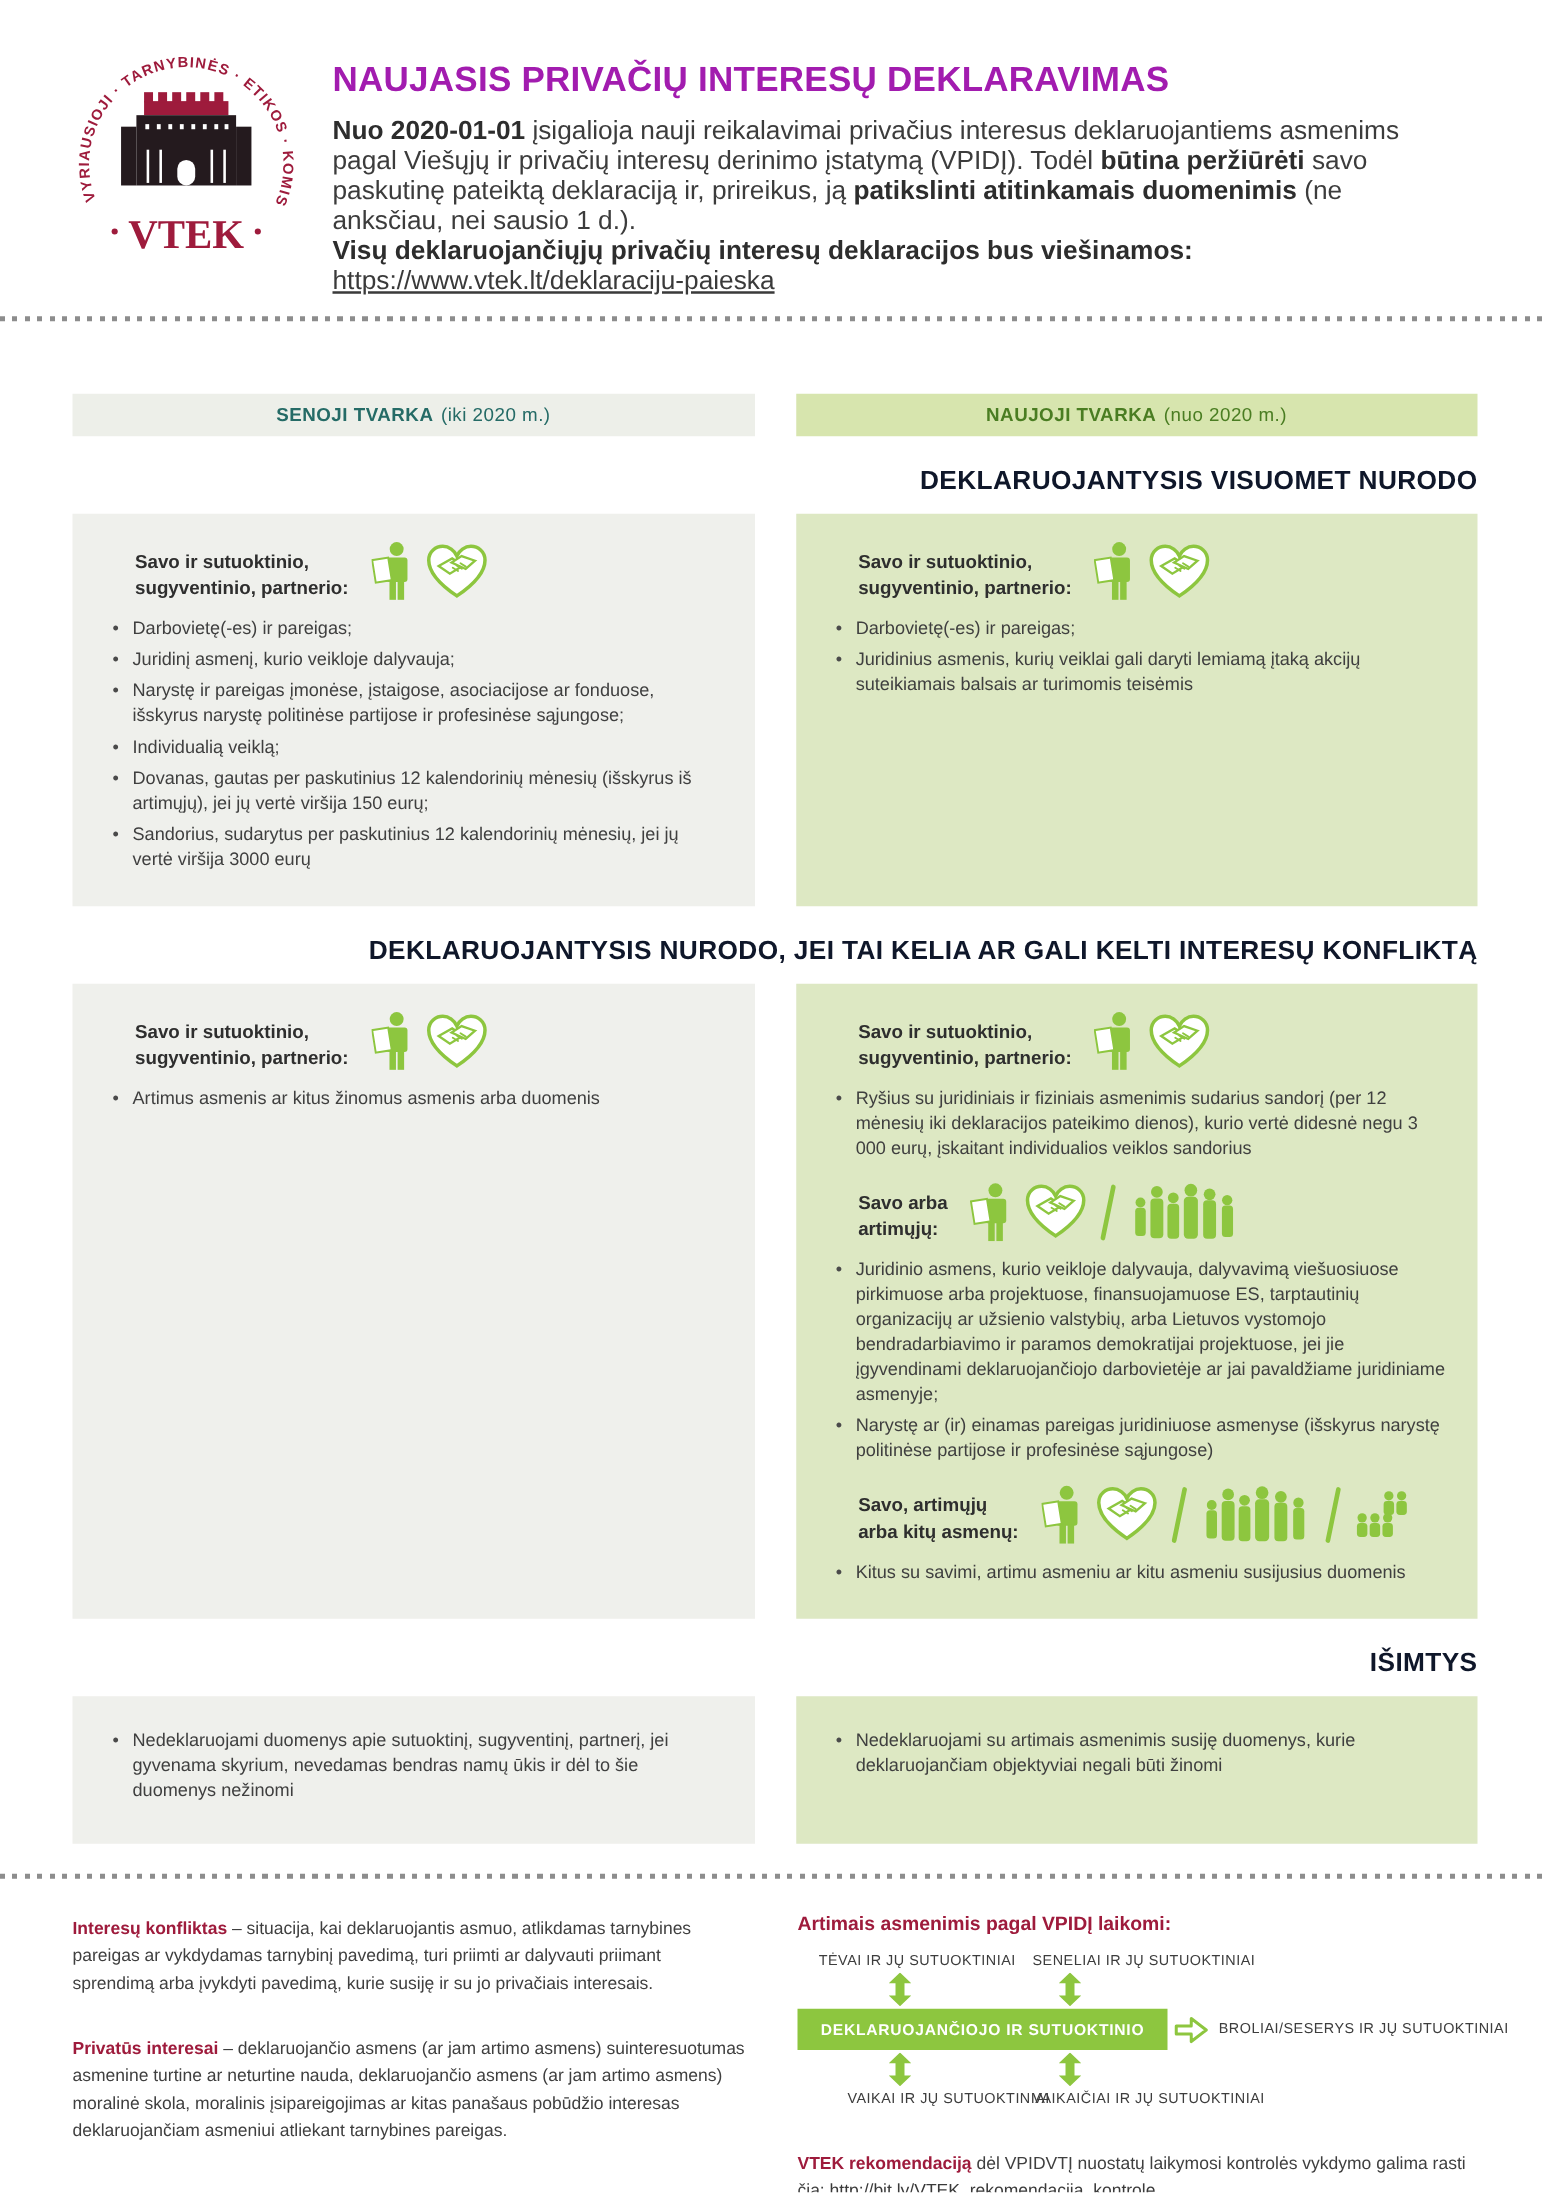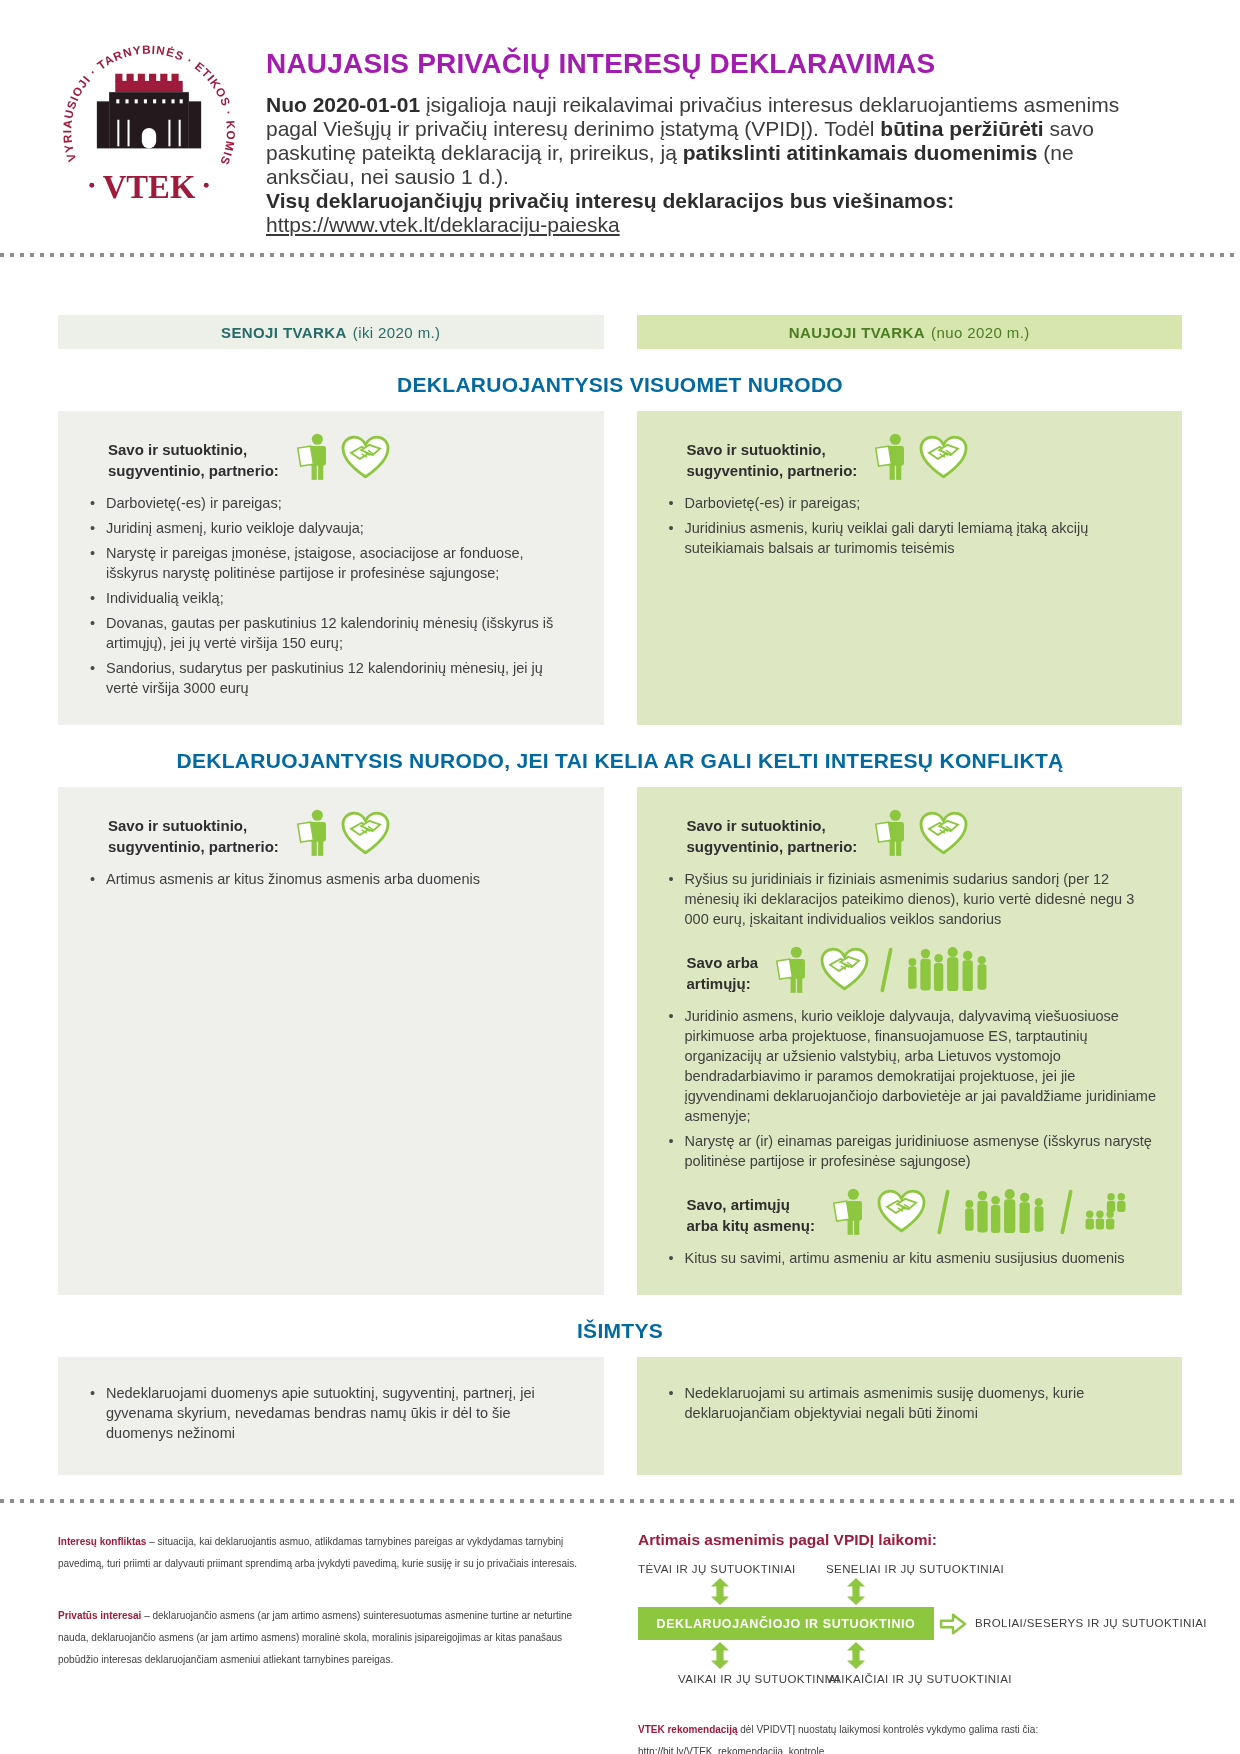--- a/index.html
+++ b/index.html
@@ -26,21 +26,21 @@
   
   .cols { display:flex; gap:33px; }
   .col { flex:1; min-width:0; }
 
   .colhdr { height:34px; display:flex; align-items:center; justify-content:center;
     font-size:15px; letter-spacing:0.4px; margin-top:58px; }
   .colhdr .bld { font-weight:bold; margin-right:6px; }
   .colhdr.old { background:#EDEFE9; color:#256B66; }
   .colhdr.new { background:#D7E5AE; color:#4A7D22;align-items:center; }
 
-  .sect-title { text-align:center; color:#0369a1; font-weight:bold; font-size:21px;
+  .sect-title { text-align:right; color:#0f172a; font-weight:bold; font-size:21px;
     letter-spacing:0.3px; margin-top:24px; margin-bottom:14px; }
 
   .box { padding:22px 26px 22px 26px; font-size:14.5px; line-height:20px; }
   .box.old { background:#EFF0EC; }
   .box.new { background:#DDE8C3; }
   .boxes1 .box { min-height:286px; }
   .boxes3 .box { min-height:118px; padding-top:26px; }
 
   .boxhead { display:flex; align-items:flex-end; gap:18px; padding-left:24px; margin-bottom:12px; }
   .boxhead .ht { font-weight:bold; font-size:15px; line-height:21px; color:#2e2e2e; white-space:pre-line; }
@@ -57,21 +57,21 @@
   .ic-crowd  { width:90px; height:49px; }
   .ic-sg     { width:45px; height:39px; }
   .ic-slash  { width:13px; height:46px; }
   .ic-ud     { width:20px; height:27px; }
   .ic-ra     { width:28px; height:24px; }
 
   
   .footer { display:flex; gap:42px; margin-top:28px; }
   .fcol-l { flex:0 0 538px; }
   .fcol-r { flex:1; min-width:0; }
-  .footer p { font-size:10px; line-height:22px; }
+  .footer p { font-size:14px; line-height:22px; }
   .fcol-l p { margin-bottom:30px; }
   .lead { color:#9E1B3C; font-weight:bold; }
   .diag-title { color:#9E1B3C; font-weight:bold; font-size:15.5px; margin-bottom:14px; }
 
   .diag { position:relative; height:138px; margin-bottom:18px; }
   .dlbl { position:absolute; font-size:11.5px; letter-spacing:0.4px; color:#3d3d3d; white-space:nowrap; }
   .dbar { position:absolute; left:0; top:44px; width:296px; height:33px; background:#8DC63F;
     color:#ffffff; font-weight:bold; font-size:12.5px; letter-spacing:0.6px;
     display:flex; align-items:center; justify-content:center; }
   .dud { position:absolute; }
@@ -368,21 +368,21 @@
       <p>
         <span class="lead">Interesų konfliktas</span><span> – situacija, kai deklaruojantis asmuo, atlikdamas tarnybines pareigas ar vykdydamas tarnybinį pavedimą, turi priimti ar dalyvauti priimant sprendimą arba įvykdyti pavedimą, kurie susiję ir su jo privačiais interesais.</span>
       </p>
       <p>
         <span class="lead">Privatūs interesai</span><span> – deklaruojančio asmens (ar jam artimo asmens) suinteresuotumas asmenine turtine ar neturtine nauda, deklaruojančio asmens (ar jam artimo asmens) moralinė skola, moralinis įsipareigojimas ar kitas panašaus pobūdžio interesas deklaruojančiam asmeniui atliekant tarnybines pareigas.</span>
       </p>
     </div>
     <div class="fcol-r">
       <div class="diag-title">Artimais asmenimis pagal VPIDĮ laikomi:</div>
       <div class="diag">
-        <span class="dlbl" style="left:0; top:0;">TĖVAI IR JŲ SUTUOKTINIAI</span>
+        <span class="dlbl" style="left:17px; top:0;">TĖVAI IR JŲ SUTUOKTINIAI</span>
         <span class="dlbl" style="left:188px; top:0;">SENELIAI IR JŲ SUTUOKTINIAI</span>
         <svg class="ic-ud dud" style="left:72px; top:15px;">
             <use href="#sym-updown"></use>
           </svg>
         <svg class="ic-ud dud" style="left:208px; top:15px;">
             <use href="#sym-updown"></use>
           </svg>
         <div class="dbar">DEKLARUOJANČIOJO IR SUTUOKTINIO</div>
         <svg class="ic-ra dra">
             <use href="#sym-rightarrow"></use>

